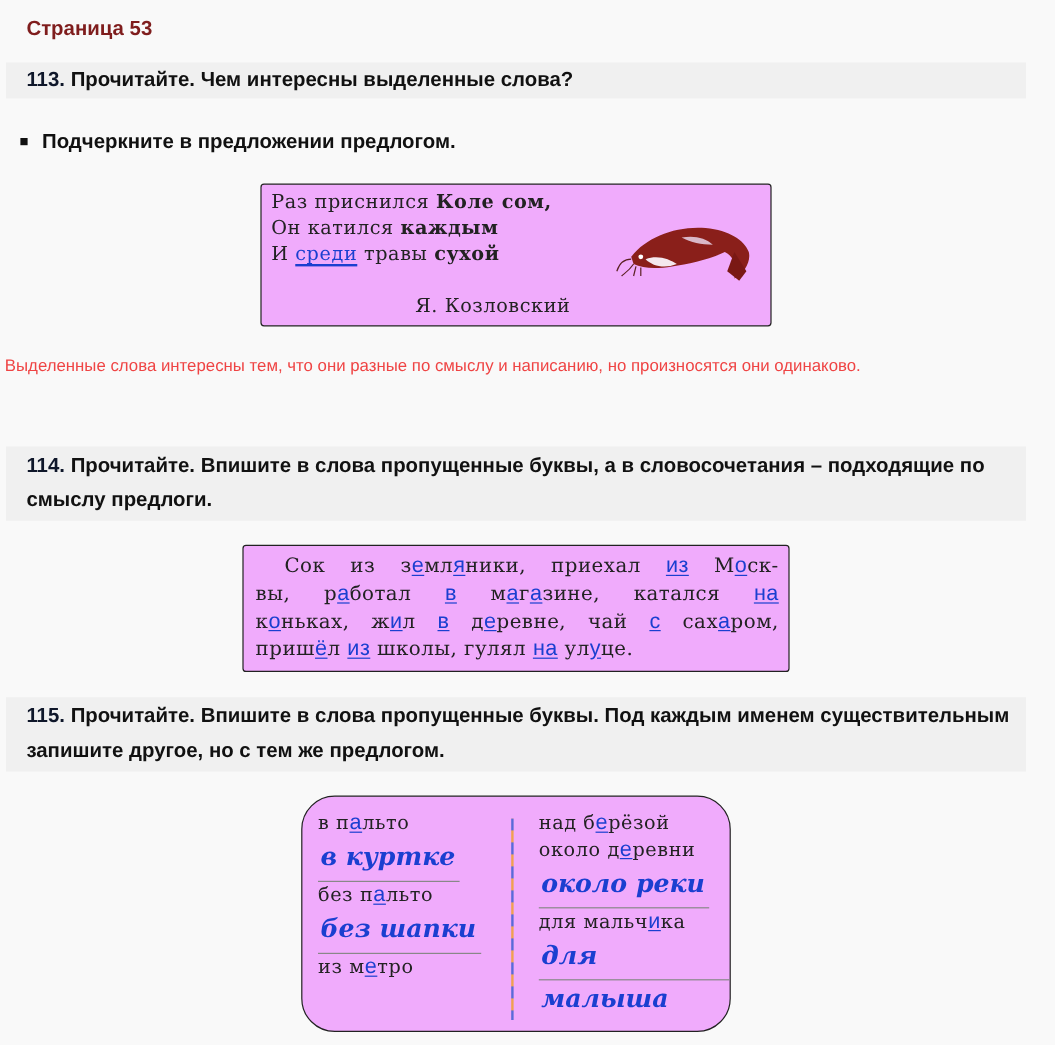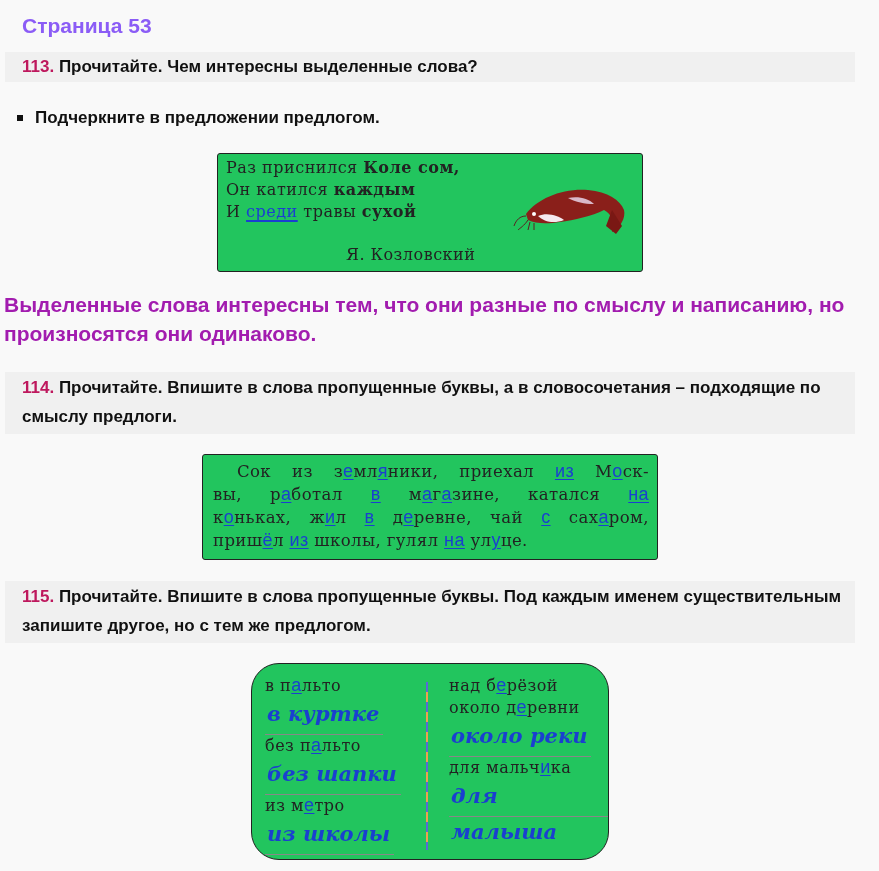--- a/index.html
+++ b/index.html
@@ -5,55 +5,55 @@
   html, body { margin: 0; padding: 0; }
   body {
     width: 879px; height: 871px; overflow: hidden;
     background: #f9f9f9;
     font-family: "Liberation Sans", sans-serif;
     color: #111;
     position: relative;
   }
   .page-title {
     position: absolute; left: 22px; top: 14px;
-    font-size: 21px; font-weight: bold; color: #8b5cf6;
+    font-size: 17px; font-weight: bold; color: #7f1d1d;
   }
   .task-bar {
     position: absolute; left: 5px; width: 850px;
     background: #f0f0f0;
     font-size: 17px; font-weight: bold; color: #111;
     padding: 0 0 0 17px; box-sizing: border-box;
     line-height: 30px;
   }
-  .task-num { color: #be185d; text-align: center; }
+  .task-num { color: #0f172a; text-align: center; }
   .bullet {
     position: absolute; left: 17px; top: 108px;
     font-size: 17px; font-weight: bold;
     display: flex; align-items: center;
   }
   .bullet-mark {
     width: 6px; height: 6px; background: #111; display: inline-block; margin-right: 12px;
   }
   .book-box {
-    position: absolute; background: #22c55e;
+    position: absolute; background: #f0abfc;
     border: 1px solid #222; border-radius: 3px;
     font-family: "DejaVu Serif", "Liberation Serif", serif;
     color: #222;
   }
   .poem {
     left: 217px; top: 153px; width: 424px; height: 117px;
   }
   .poem-lines { position: absolute; left: 8px; top: 3px; font-size: 16px; line-height: 22px; letter-spacing: 0.5px; }
   .poem-lines b { font-weight: bold; }
   .u { color: #1a3fd0; text-decoration: underline; text-decoration-color: #1a3fd0; text-underline-offset: 3px; text-decoration-thickness: 2px; }
   .author { position: absolute; left: 128px; top: 91px; font-size: 16px; letter-spacing: 0.5px; }
   .fish { position: absolute; left: 290px; top: 22px; }
   .answer-text {
     position: absolute; left: 4px; top: 290px; width: 860px;
-    font-size: 21px; line-height: 29px; color: #a21caf; font-weight: bold;
+    font-size: 14px; line-height: 29px; color: #ef4444;
   }
   .box114 {
     left: 202px; top: 454px; width: 454px; height: 104px;
   }
   .lines114 {
     position: absolute; left: 10px; top: 5px; width: 436px;
     font-size: 16.5px; line-height: 23px; text-align: justify; text-align-last: left;
     letter-spacing: 0.4px;
   }
   .insu { color: #1a3fd0; font-family: "Liberation Sans", sans-serif; font-size: 18px; text-decoration: underline; text-underline-offset: 2px; }
@@ -136,21 +136,20 @@
   <span>Прочитайте. Впишите в слова пропущенные буквы. Под каждым именем существительным запишите другое, но с тем же предлогом.</span>
 </div>
 
 <div class="book-box box115">
   <div class="col left" id="col-left">
       <div class="printed">в п<span class="insu">а</span>льто</div>
       <div class="cursive-row"><span class="cursive">в куртке</span></div>
       <div class="printed">без п<span class="insu">а</span>льто</div>
       <div class="cursive-row"><span class="cursive">без шапки</span></div>
       <div class="printed">из м<span class="insu">е</span>тро</div>
-      <div class="cursive-row"><span class="cursive">из школы</span></div>
     </div>
   <div class="divider"></div>
   <div class="col right" id="col-right">
       <div class="printed">над б<span class="insu">е</span>рёзой</div>
       <div class="printed">около д<span class="insu">е</span>ревни</div>
       <div class="cursive-row"><span class="cursive">около реки</span></div>
       <div class="printed">для мальч<span class="insu">и</span>ка</div>
       <div class="cursive-row"><span class="cursive">для малыша</span></div>
     </div>
 </div>

